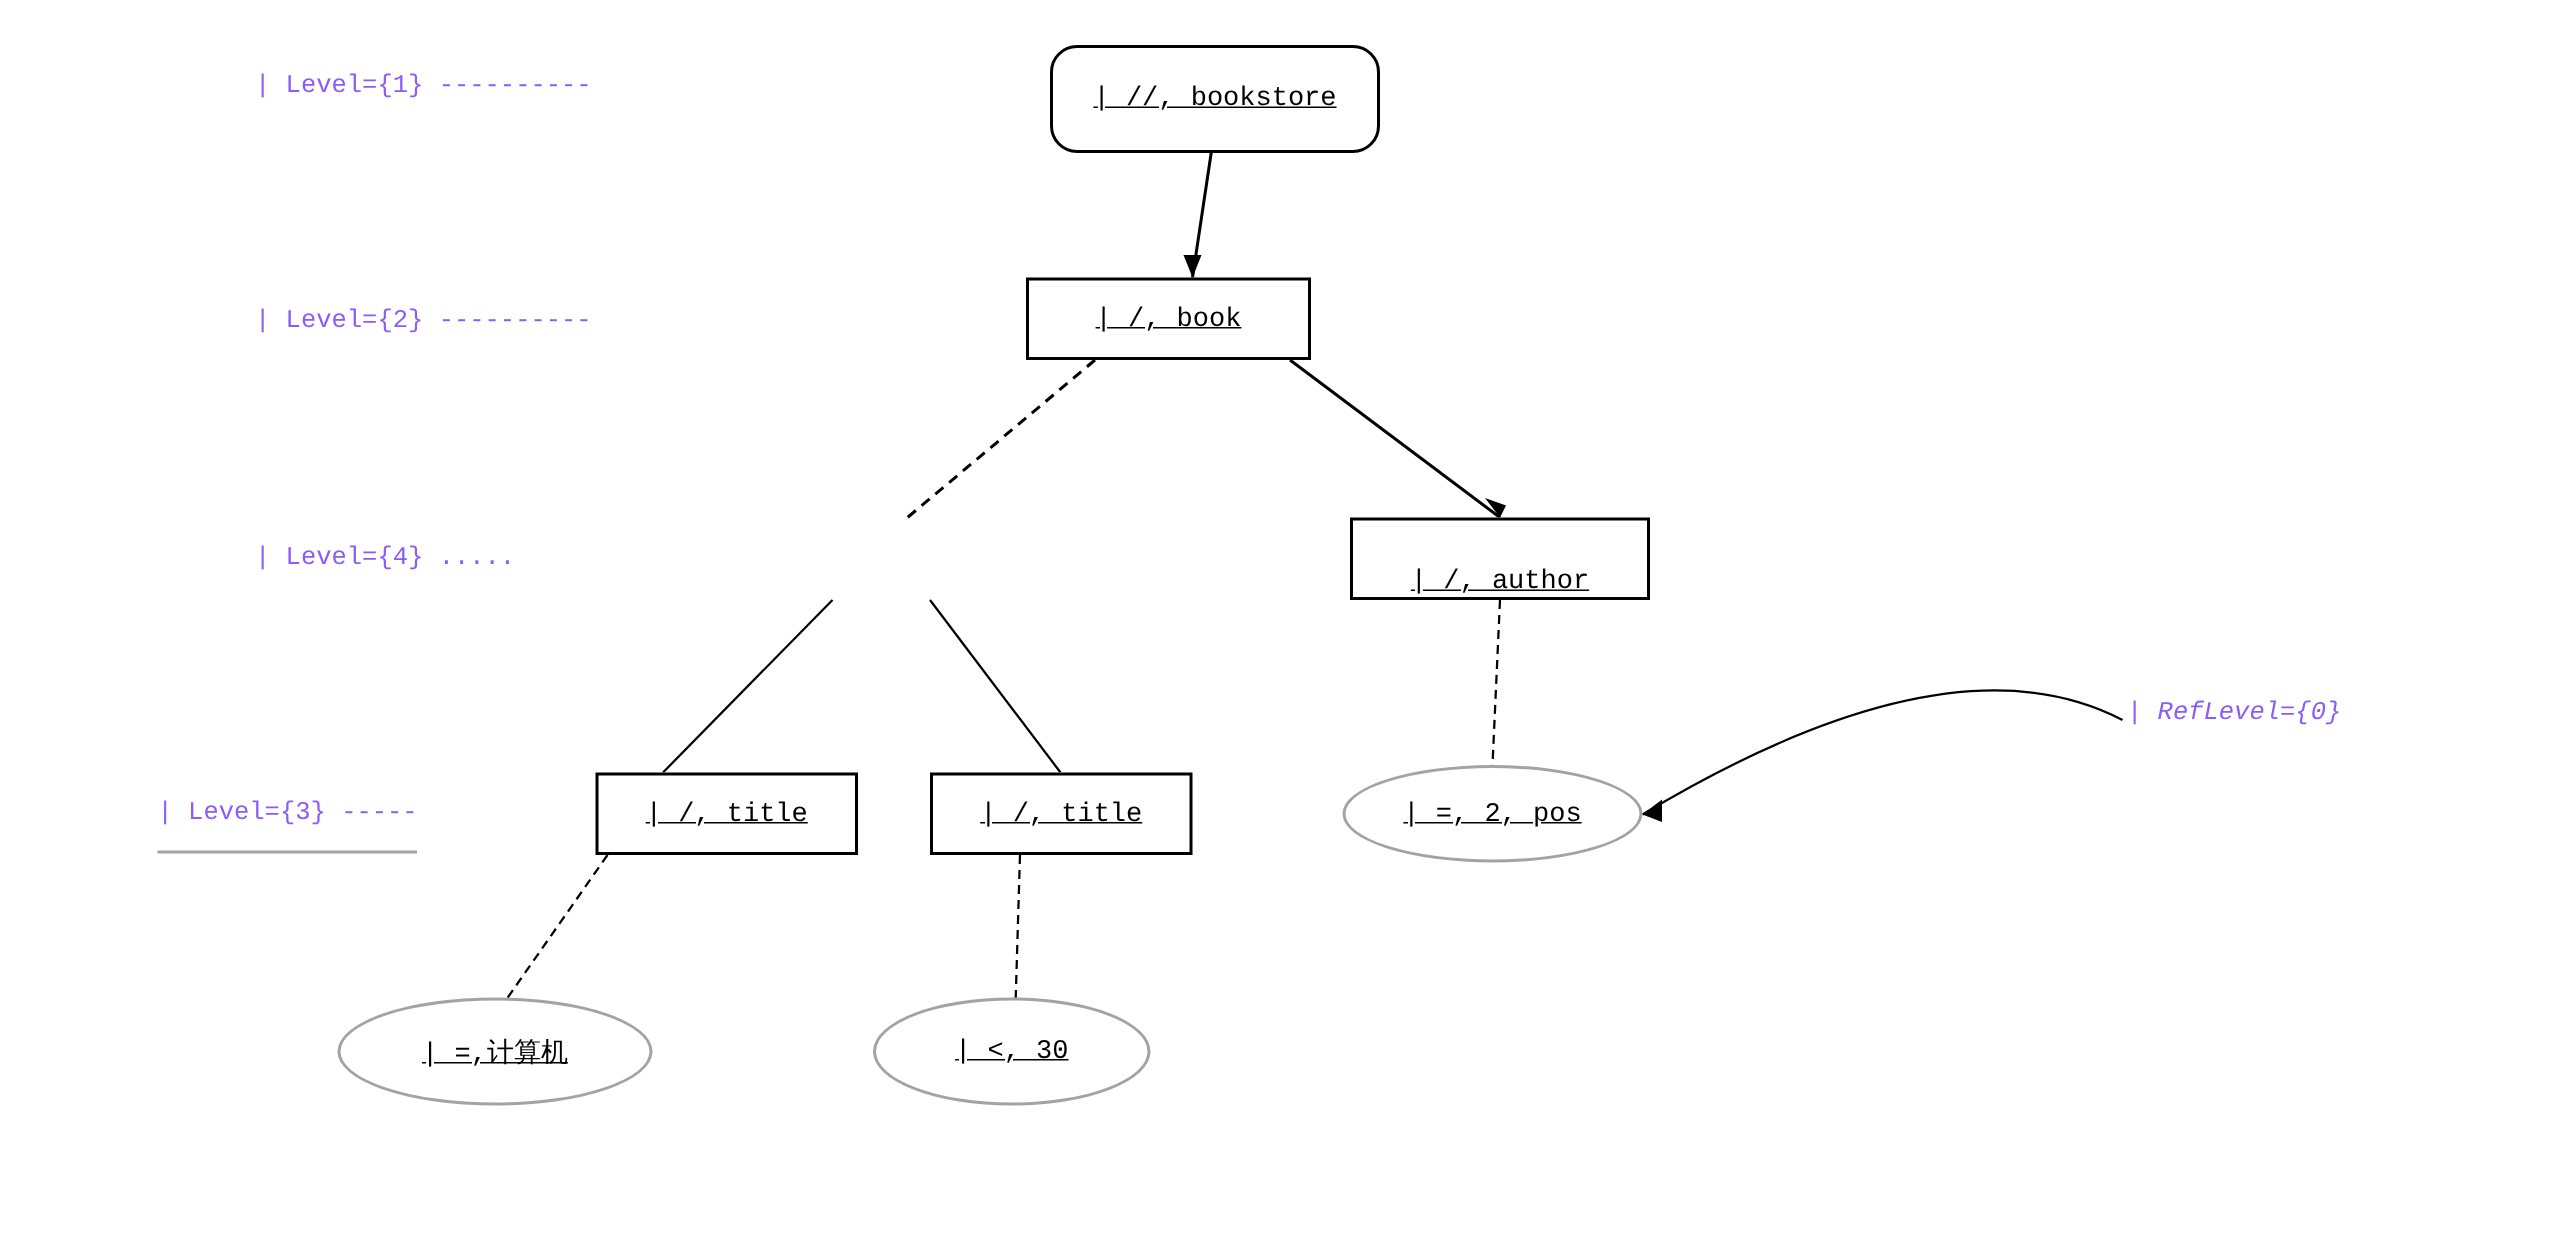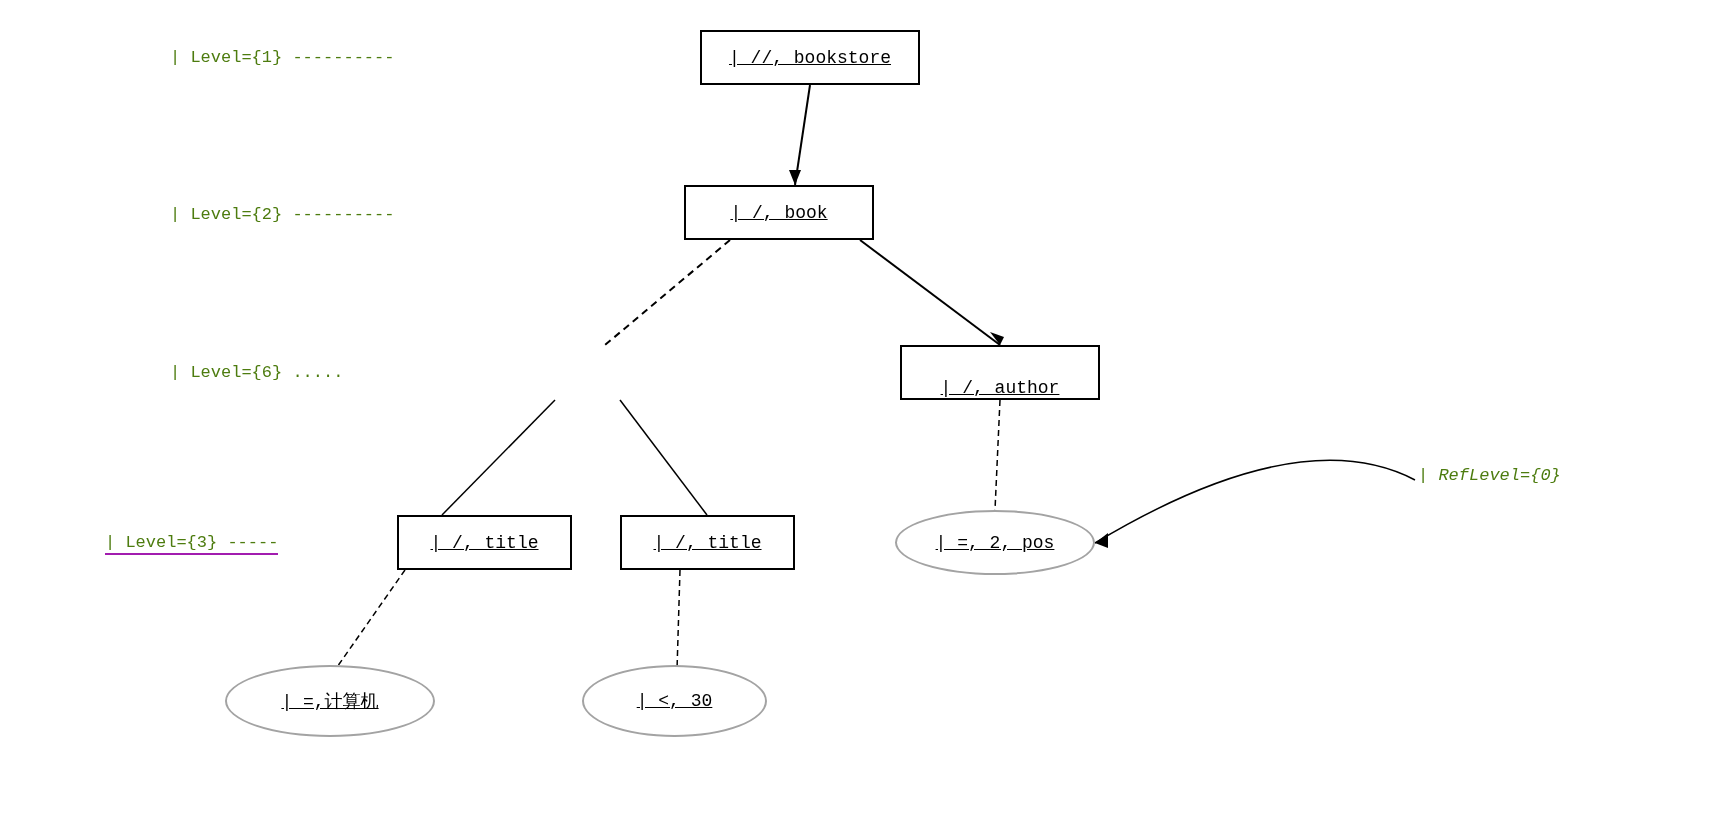--- a/index.html
+++ b/index.html
@@ -37,21 +37,21 @@
       align-items: center;
       justify-content: center;
       font-size: 18px;
     }
     .node-ellipse span {
       text-decoration: underline;
     }
     .label {
       position: absolute;
       font-size: 17px;
-      color: #4d7c0f;
+      color: #8b5cf6;
     }
     svg.arrows {
       position: absolute;
       top: 0;
       left: 0;
       width: 1712px;
       height: 837px;
       pointer-events: none;
     }
   </style>
@@ -78,21 +78,21 @@
 
     <line x1="680" y1="570" x2="677" y2="670" stroke="#000" stroke-width="1.5" stroke-dasharray="6,4"></line>
 
     <line x1="1000" y1="400" x2="995" y2="510" stroke="#000" stroke-width="1.5" stroke-dasharray="6,4"></line>
 
     <path d="M 1415,480 Q 1300,420 1095,543" stroke="#000" stroke-width="1.5" fill="none"></path>
     <polygon points="1095,543 1108,533 1108,548" fill="#000"></polygon>
 
   </svg>
 
-  <div class="node-rect" style="left:700px; top:30px; width:220px; height:55px;">
+  <div class="node-rect" style="left:700px; top:30px; width:220px; height:72px;border-radius:18px;">
     <span>| //, bookstore</span>
   </div>
 
   <div class="node-rect" style="left:684px; top:185px; width:190px; height:55px;">
     <span>| /, book</span>
   </div>
 
 
   <div class="node-rect" style="left:900px; top:345px; width:200px; height:55px;align-items:flex-end;">
     <span>| /, author</span>
@@ -118,22 +118,22 @@
     <span>| &lt;, 30</span>
   </div>
 
   <div class="label" style="left:170px; top:48px;">
     <span>| Level={1} ----------</span>
   </div>
   <div class="label" style="left:170px; top:205px;">
     <span>| Level={2} ----------</span>
   </div>
   <div class="label" style="left:170px; top:363px;">
-    <span>| Level={6} .....</span>
+    <span>| Level={4} .....</span>
   </div>
-  <div class="label" style="left:105px; top:533px; border-bottom: 2px solid #a21caf; padding-bottom:1px;">
+  <div class="label" style="left:105px; top:533px; border-bottom: 2px solid #a3a3a3; padding-bottom:15px;">
     <span>| Level={3} -----</span>
   </div>
   <div class="label" style="left:1418px; top:466px;font-style:italic;">
     <span>| RefLevel={0}</span>
   </div>
 
 </div>
 
 </body></html>

